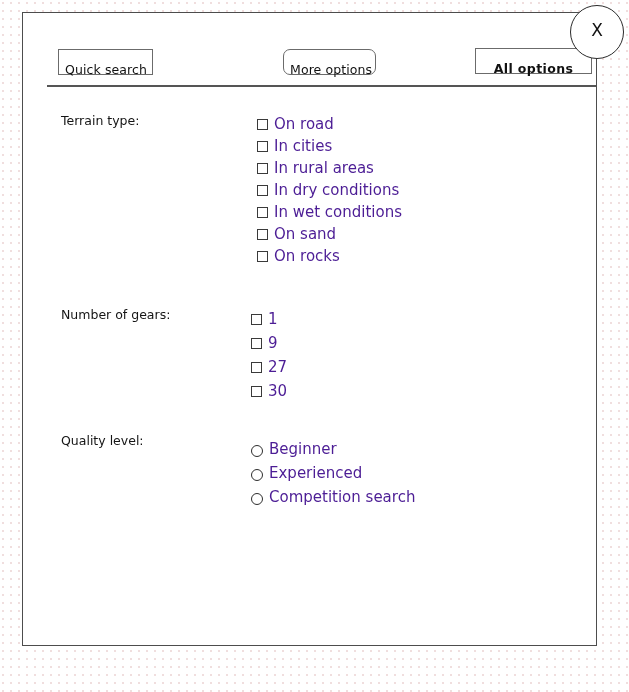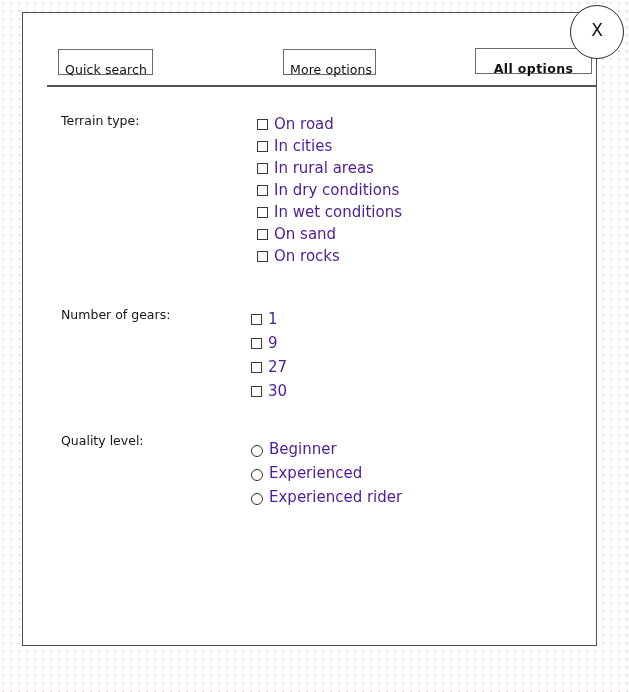--- a/index.html
+++ b/index.html
@@ -43,21 +43,21 @@
     height: 26px;
     line-height: 23px;
     font-size: 12.5px;
     text-align: center;
     white-space: nowrap;
     color: #111111;
     letter-spacing: 0.1px;
     padding: 8px 6px;
   }
   .tab-btn.quick-search { left: 35px;  top: 36px; width: 95px; }
-  .tab-btn.more-options { left: 260px; top: 36px; width: 93px; }
+  .tab-btn.more-options { left: 260px; top: 36px; width: 93px; border-radius: 7px; }
   .tab-btn.all-options  { left: 452px; top: 35px; width: 117px; font-weight: bold; letter-spacing: 0.4px; }
 
   
   .divider {
     position: absolute;
     left: 24px;
     top: 72px;
     width: 549px;
     height: 0;
     border-top: 2px solid #555555;
@@ -233,21 +233,21 @@
         <span class="option-label">Beginner</span>
       </div>
 
       <div class="option-row">
         <span class="radio"></span>
         <span class="option-label">Experienced</span>
       </div>
 
       <div class="option-row">
         <span class="radio"></span>
-        <span class="option-label">Experienced rider</span>
+        <span class="option-label">Competition search</span>
       </div>
 
     </div>
   </div>
 
 </div>
 
 <div class="close-btn">X</div>
 
 </body></html>

